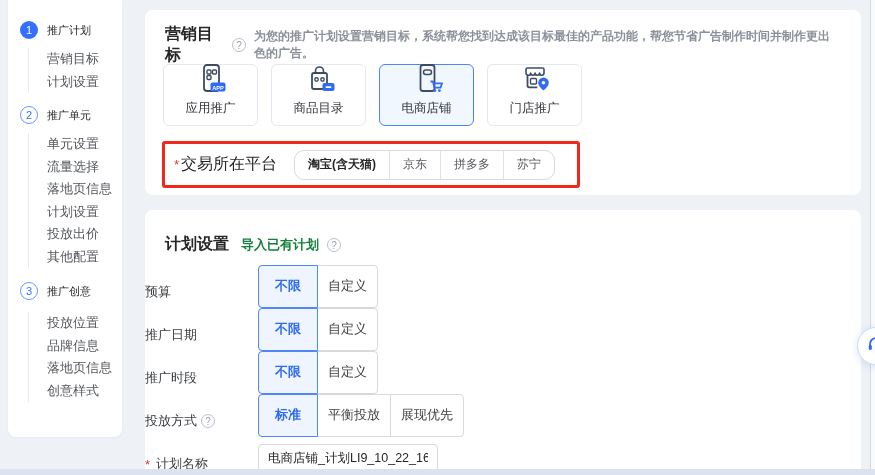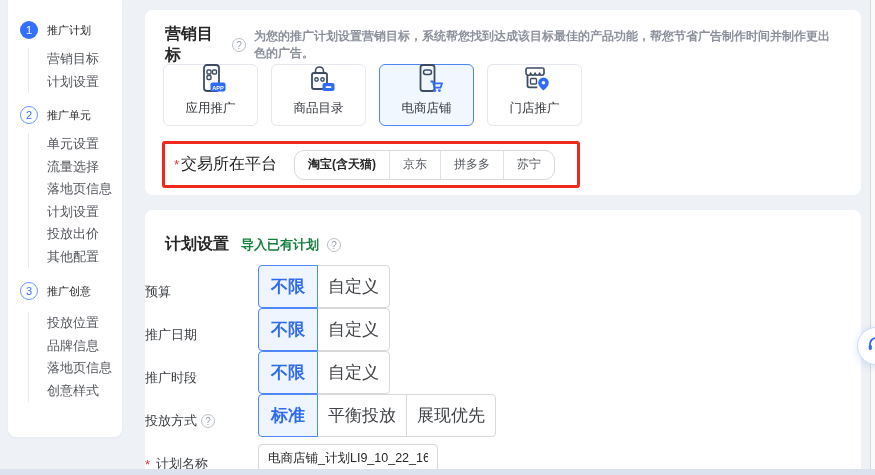--- a/index.html
+++ b/index.html
@@ -53,21 +53,21 @@
   .seg-item:first-child{border-left:none;}
   .seg-item.sel{font-weight:bold;color:#262626;}
 
   
   .form{margin-top:17px;}
   .frow{display:flex;align-items:center;height:28px;margin-bottom:15px;}
   .flabel{width:103px;margin-right:10px;display:flex;align-items:center;justify-content:flex-start;gap:4px;
     font-size:13px;color:#3a3d42;white-space:nowrap;margin-top:12px;}
   .btn-group{display:flex;}
   .seg-btn{min-width:60px;height:43px;box-sizing:border-box;border:1px solid #d9d9d9;background:#fff;
-    display:flex;align-items:center;justify-content:center;font-size:17px;color:#404347;
+    display:flex;align-items:center;justify-content:center;font-size:13px;color:#404347;
     padding:0 10px;cursor:pointer;margin-left:-1px;}
   .seg-btn:first-child{margin-left:0;border-radius:4px 0 0 4px;}
   .seg-btn:last-child{border-radius:0 4px 4px 0;}
   .seg-btn.sel{background:#eef5ff;border-color:#4f87f8;color:#2f6bf0;font-weight:bold;z-index:1;}
   .text-input{width:180px;height:28px;box-sizing:border-box;border:1px solid #d9d9d9;border-radius:4px;
     padding:0 9px;font-size:12.5px;color:#262626;font-family:inherit;background:#fff;}
 
   
   .float-btn{position:absolute;left:857px;top:327px;width:36px;height:36px;border-radius:50%;background:#fff;
     border:1px solid #cadcfc;box-shadow:0 2px 8px rgba(40,90,200,.15);display:flex;align-items:center;

